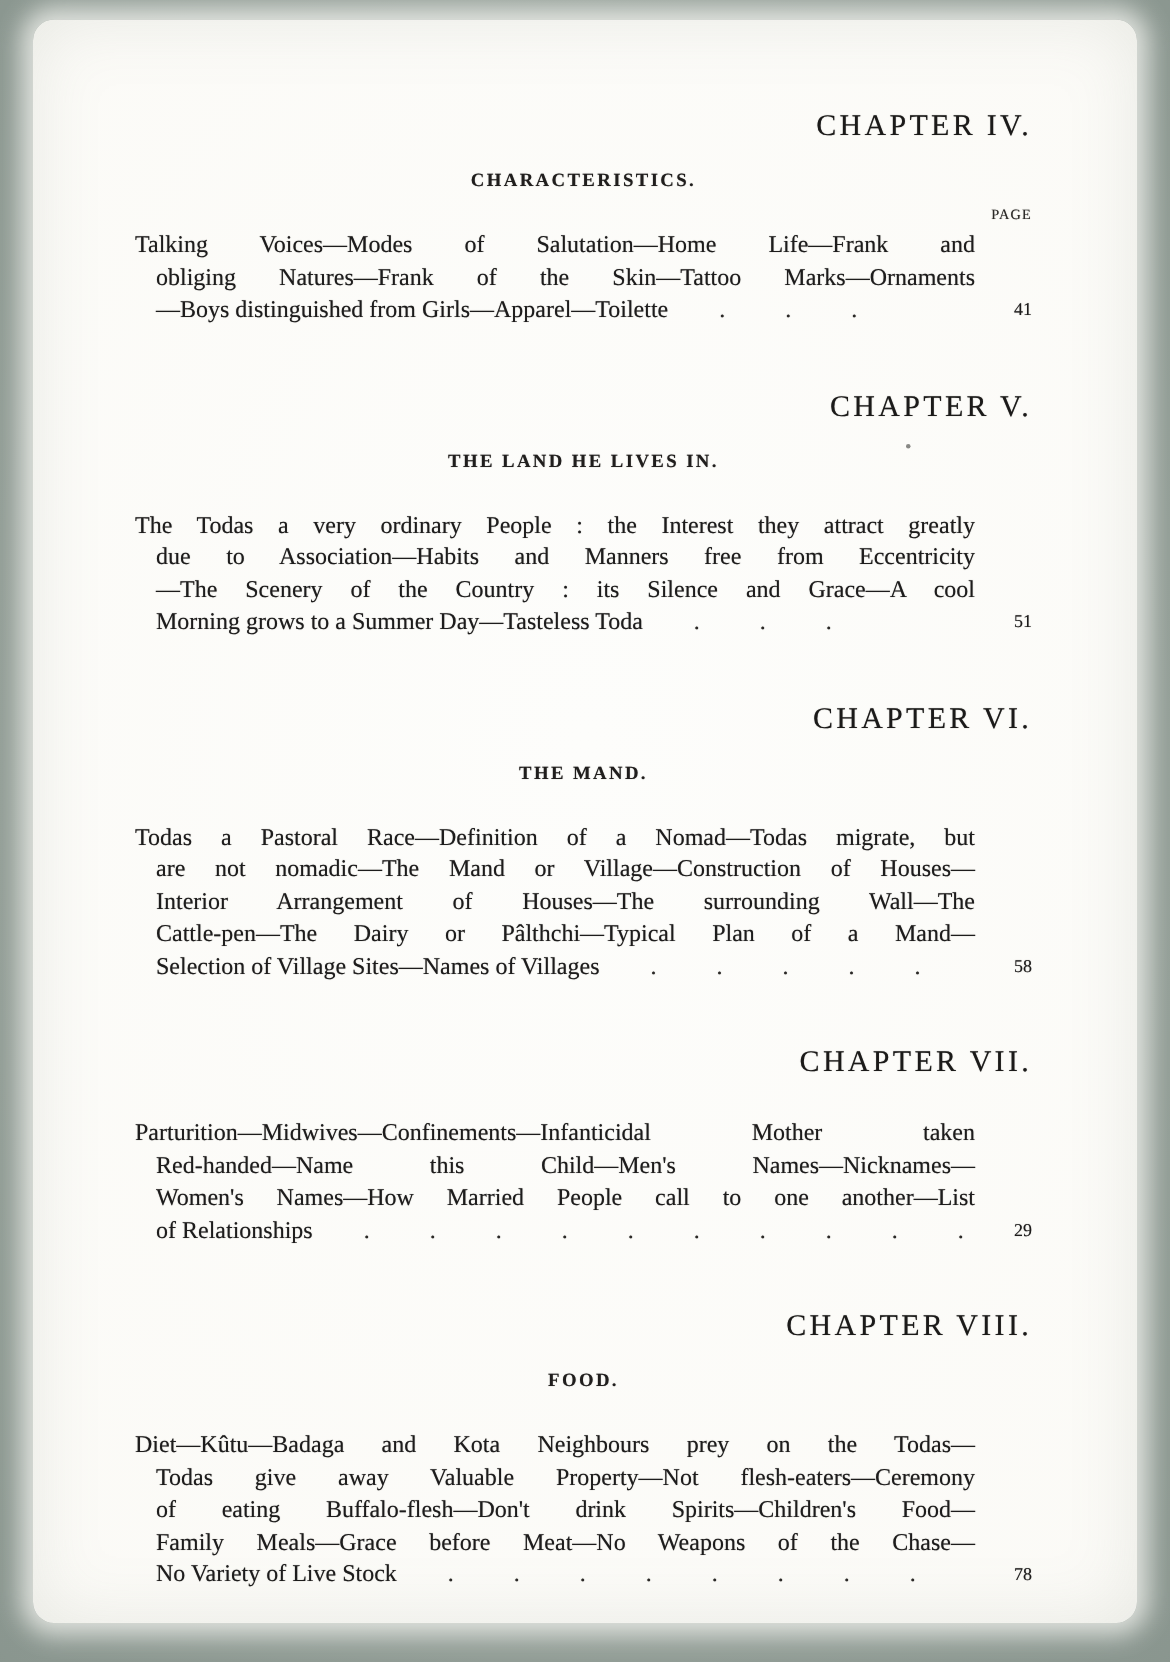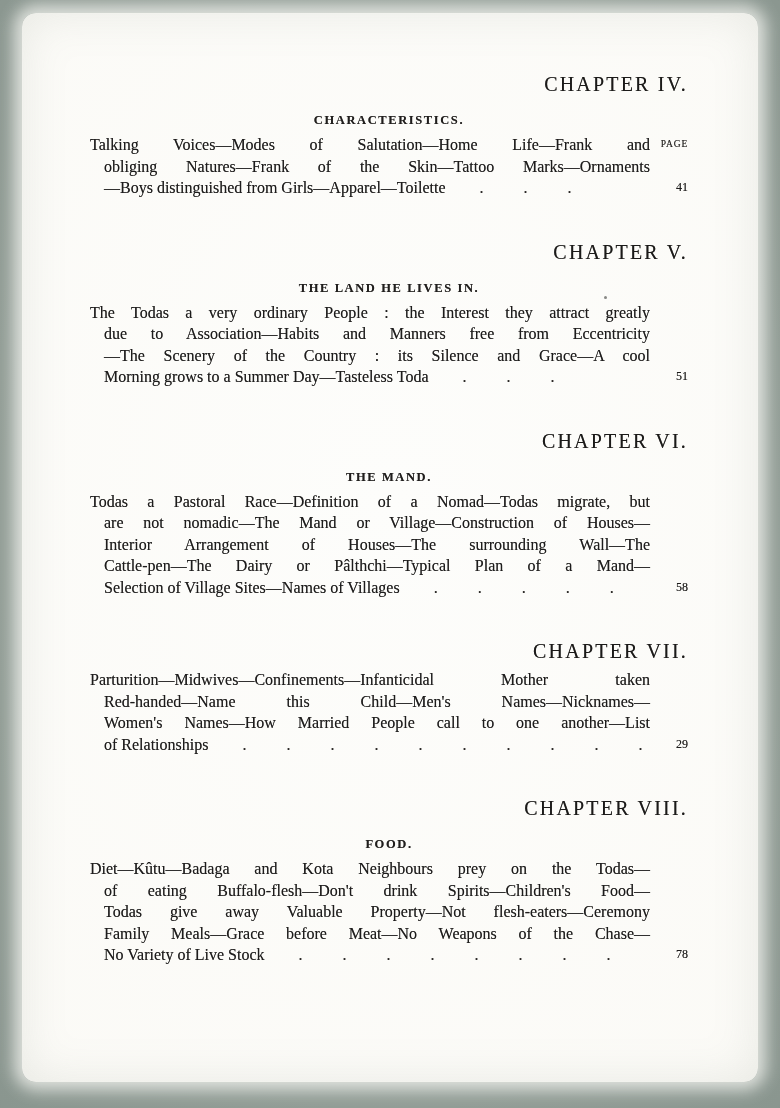--- a/index.html
+++ b/index.html
@@ -59,21 +59,21 @@
   .chapter-subtitle {
     margin: 17px 0 0 0;
     font-size: 12.5px;
     font-weight: bold;
     letter-spacing: 1.6px;
     text-align: center;
     color: #201e1d;
   }
   .entry {
     position: relative;
-    margin-top: 6px;
+    margin-top: 25px;
     padding-right: 38px;
     font-size: 16px;
     line-height: 21.5px;
     overflow: hidden;
   }
   .line {
     text-align: justify;
     text-align-last: justify;
     padding-left: 14px;
     white-space: nowrap;
@@ -161,22 +161,22 @@
               <div class="line last">of Relationships<span class="dots">. . . . . . . . . .</span></div>
               <span class="pagenum">29</span>
     </div>
   </section>
 
   <section class="chapter">
     <h2 class="chapter-title">CHAPTER VIII.</h2>
     <h3 class="chapter-subtitle">FOOD.</h3>
     <div class="entry">
       <div class="line first">Diet—Kûtu—Badaga and Kota Neighbours prey on the Todas—</div>
+              <div class="line">Todas give away Valuable Property—Not flesh-eaters—Ceremony</div>
               <div class="line">of eating Buffalo-flesh—Don't drink Spirits—Children's Food—</div>
-              <div class="line">Todas give away Valuable Property—Not flesh-eaters—Ceremony</div>
               <div class="line">Family Meals—Grace before Meat—No Weapons of the Chase—</div>
               <div class="line last">No Variety of Live Stock<span class="dots">. . . . . . . .</span></div>
               <span class="pagenum">78</span>
     </div>
   </section>
 </div>
     </div>
     <div class="speck" style="left:582px; top:283px;"></div>
   </div>
 </div>

